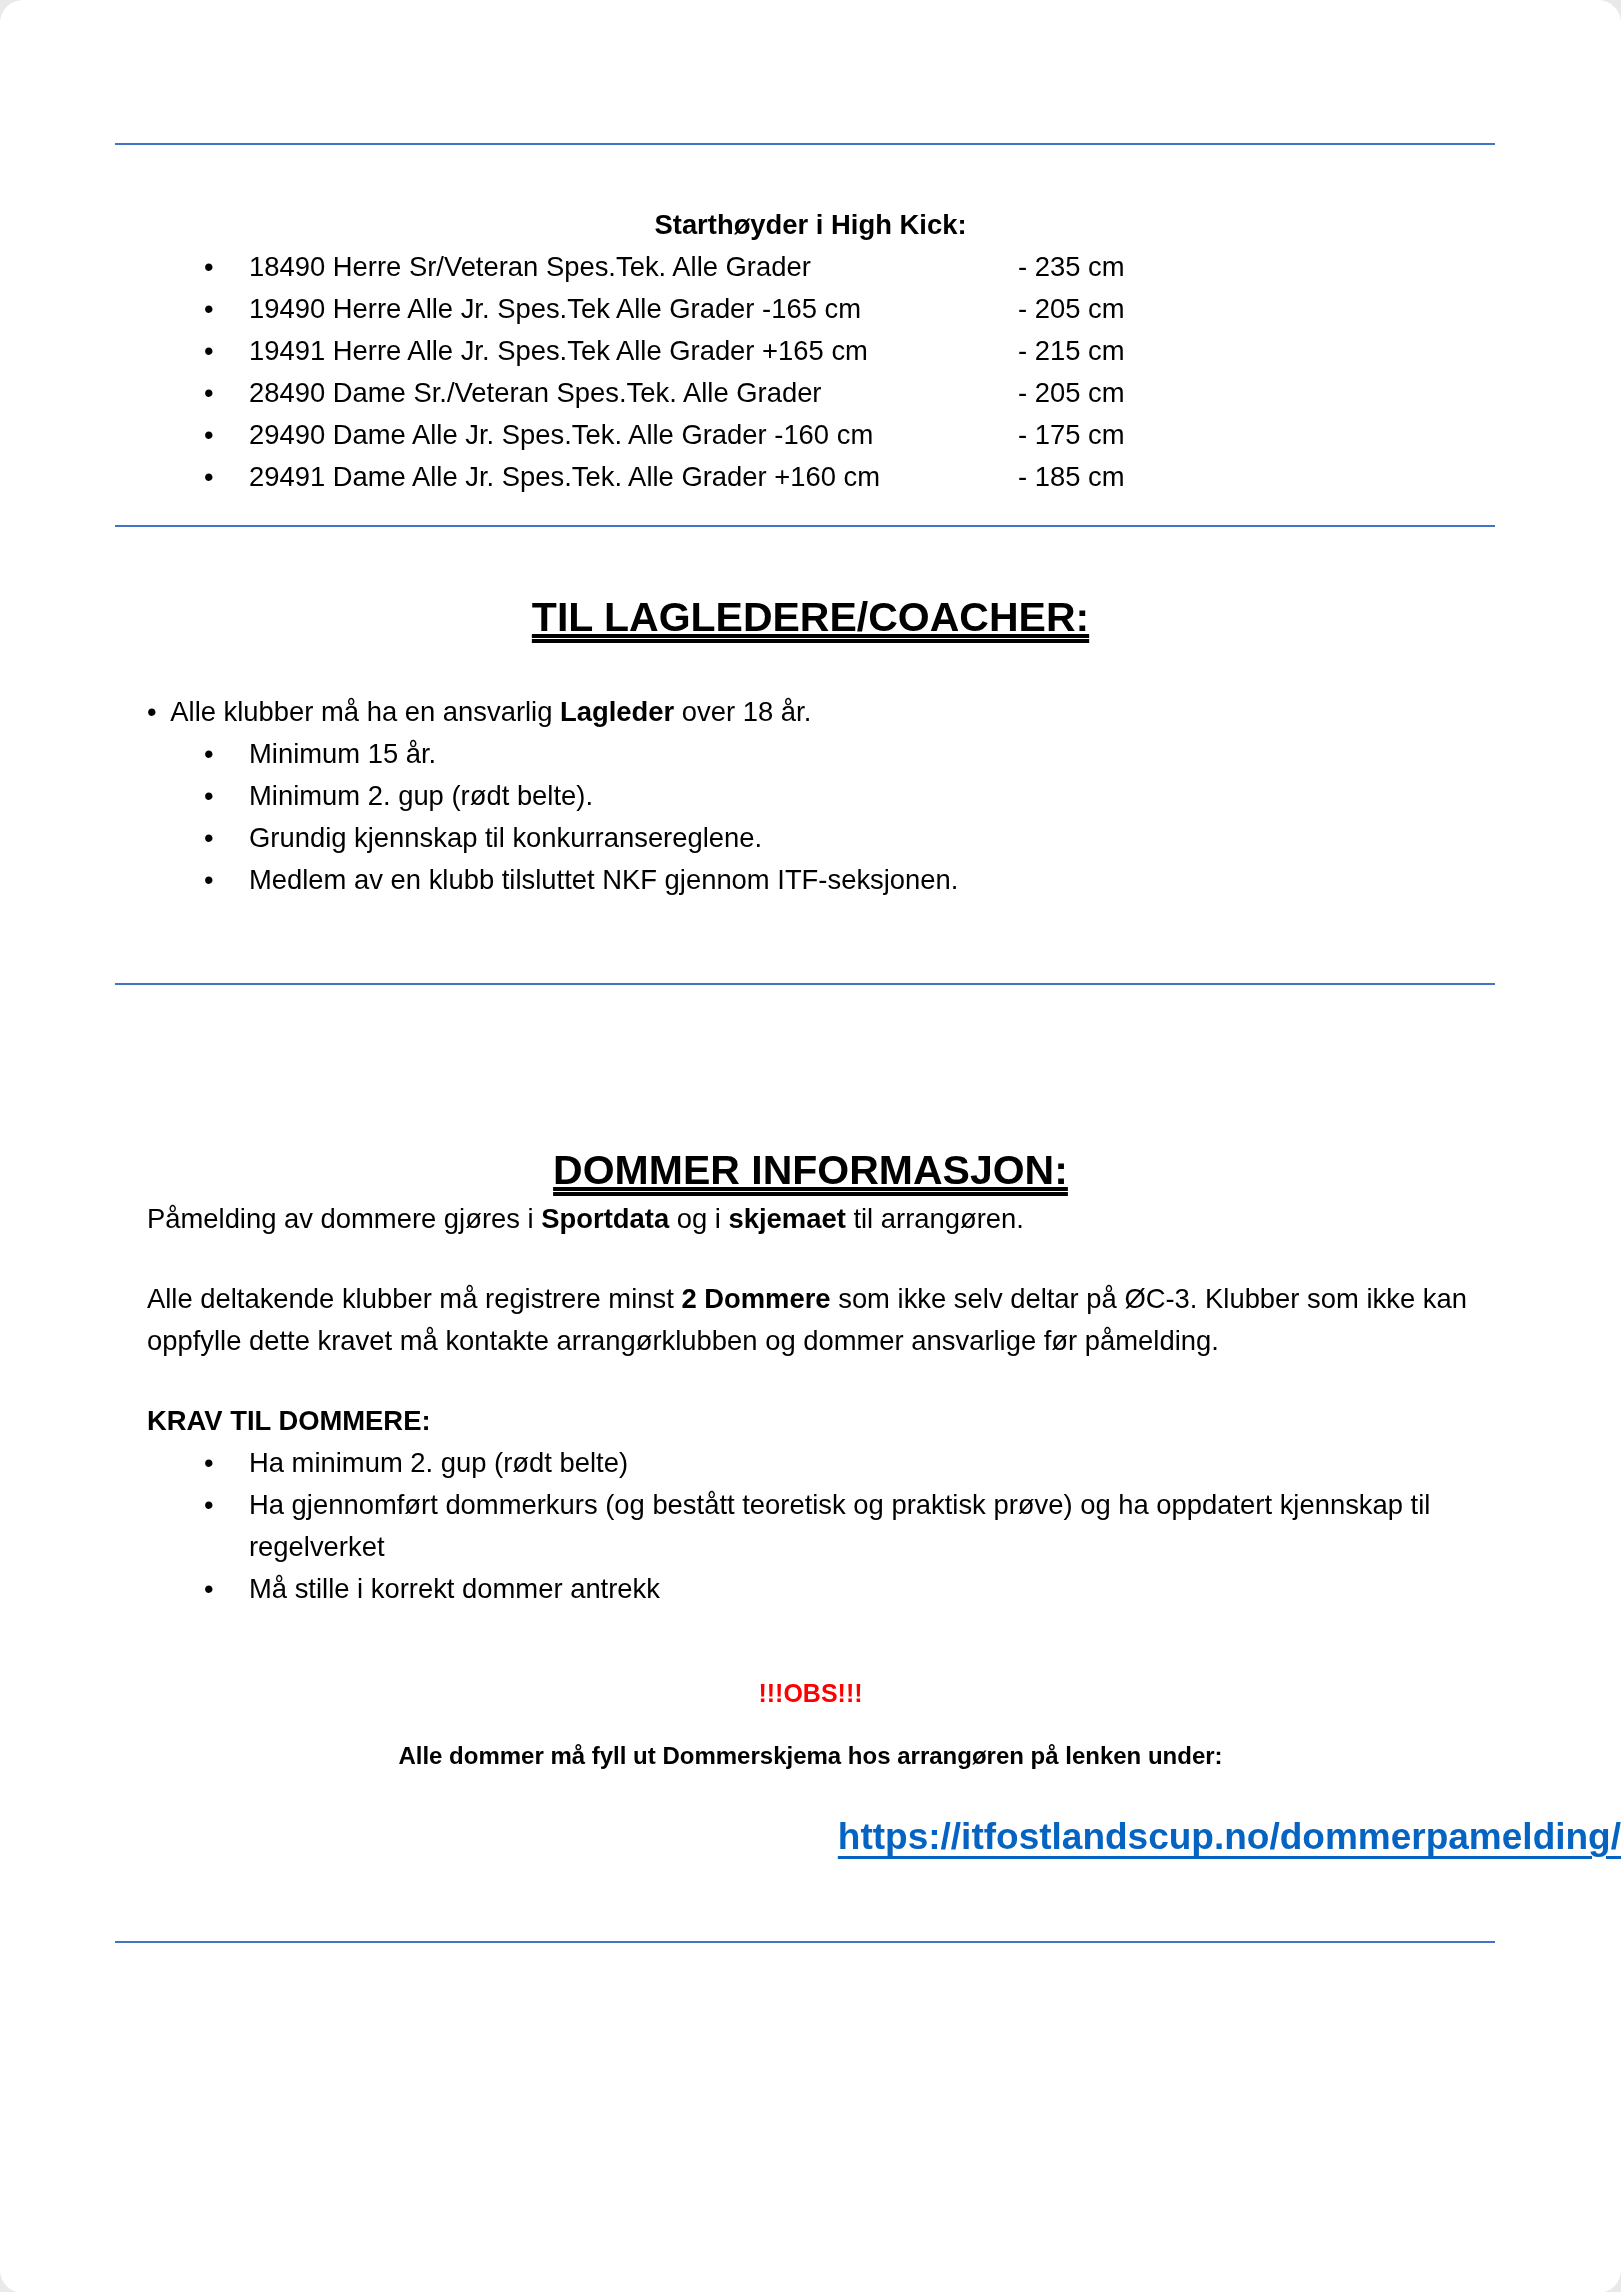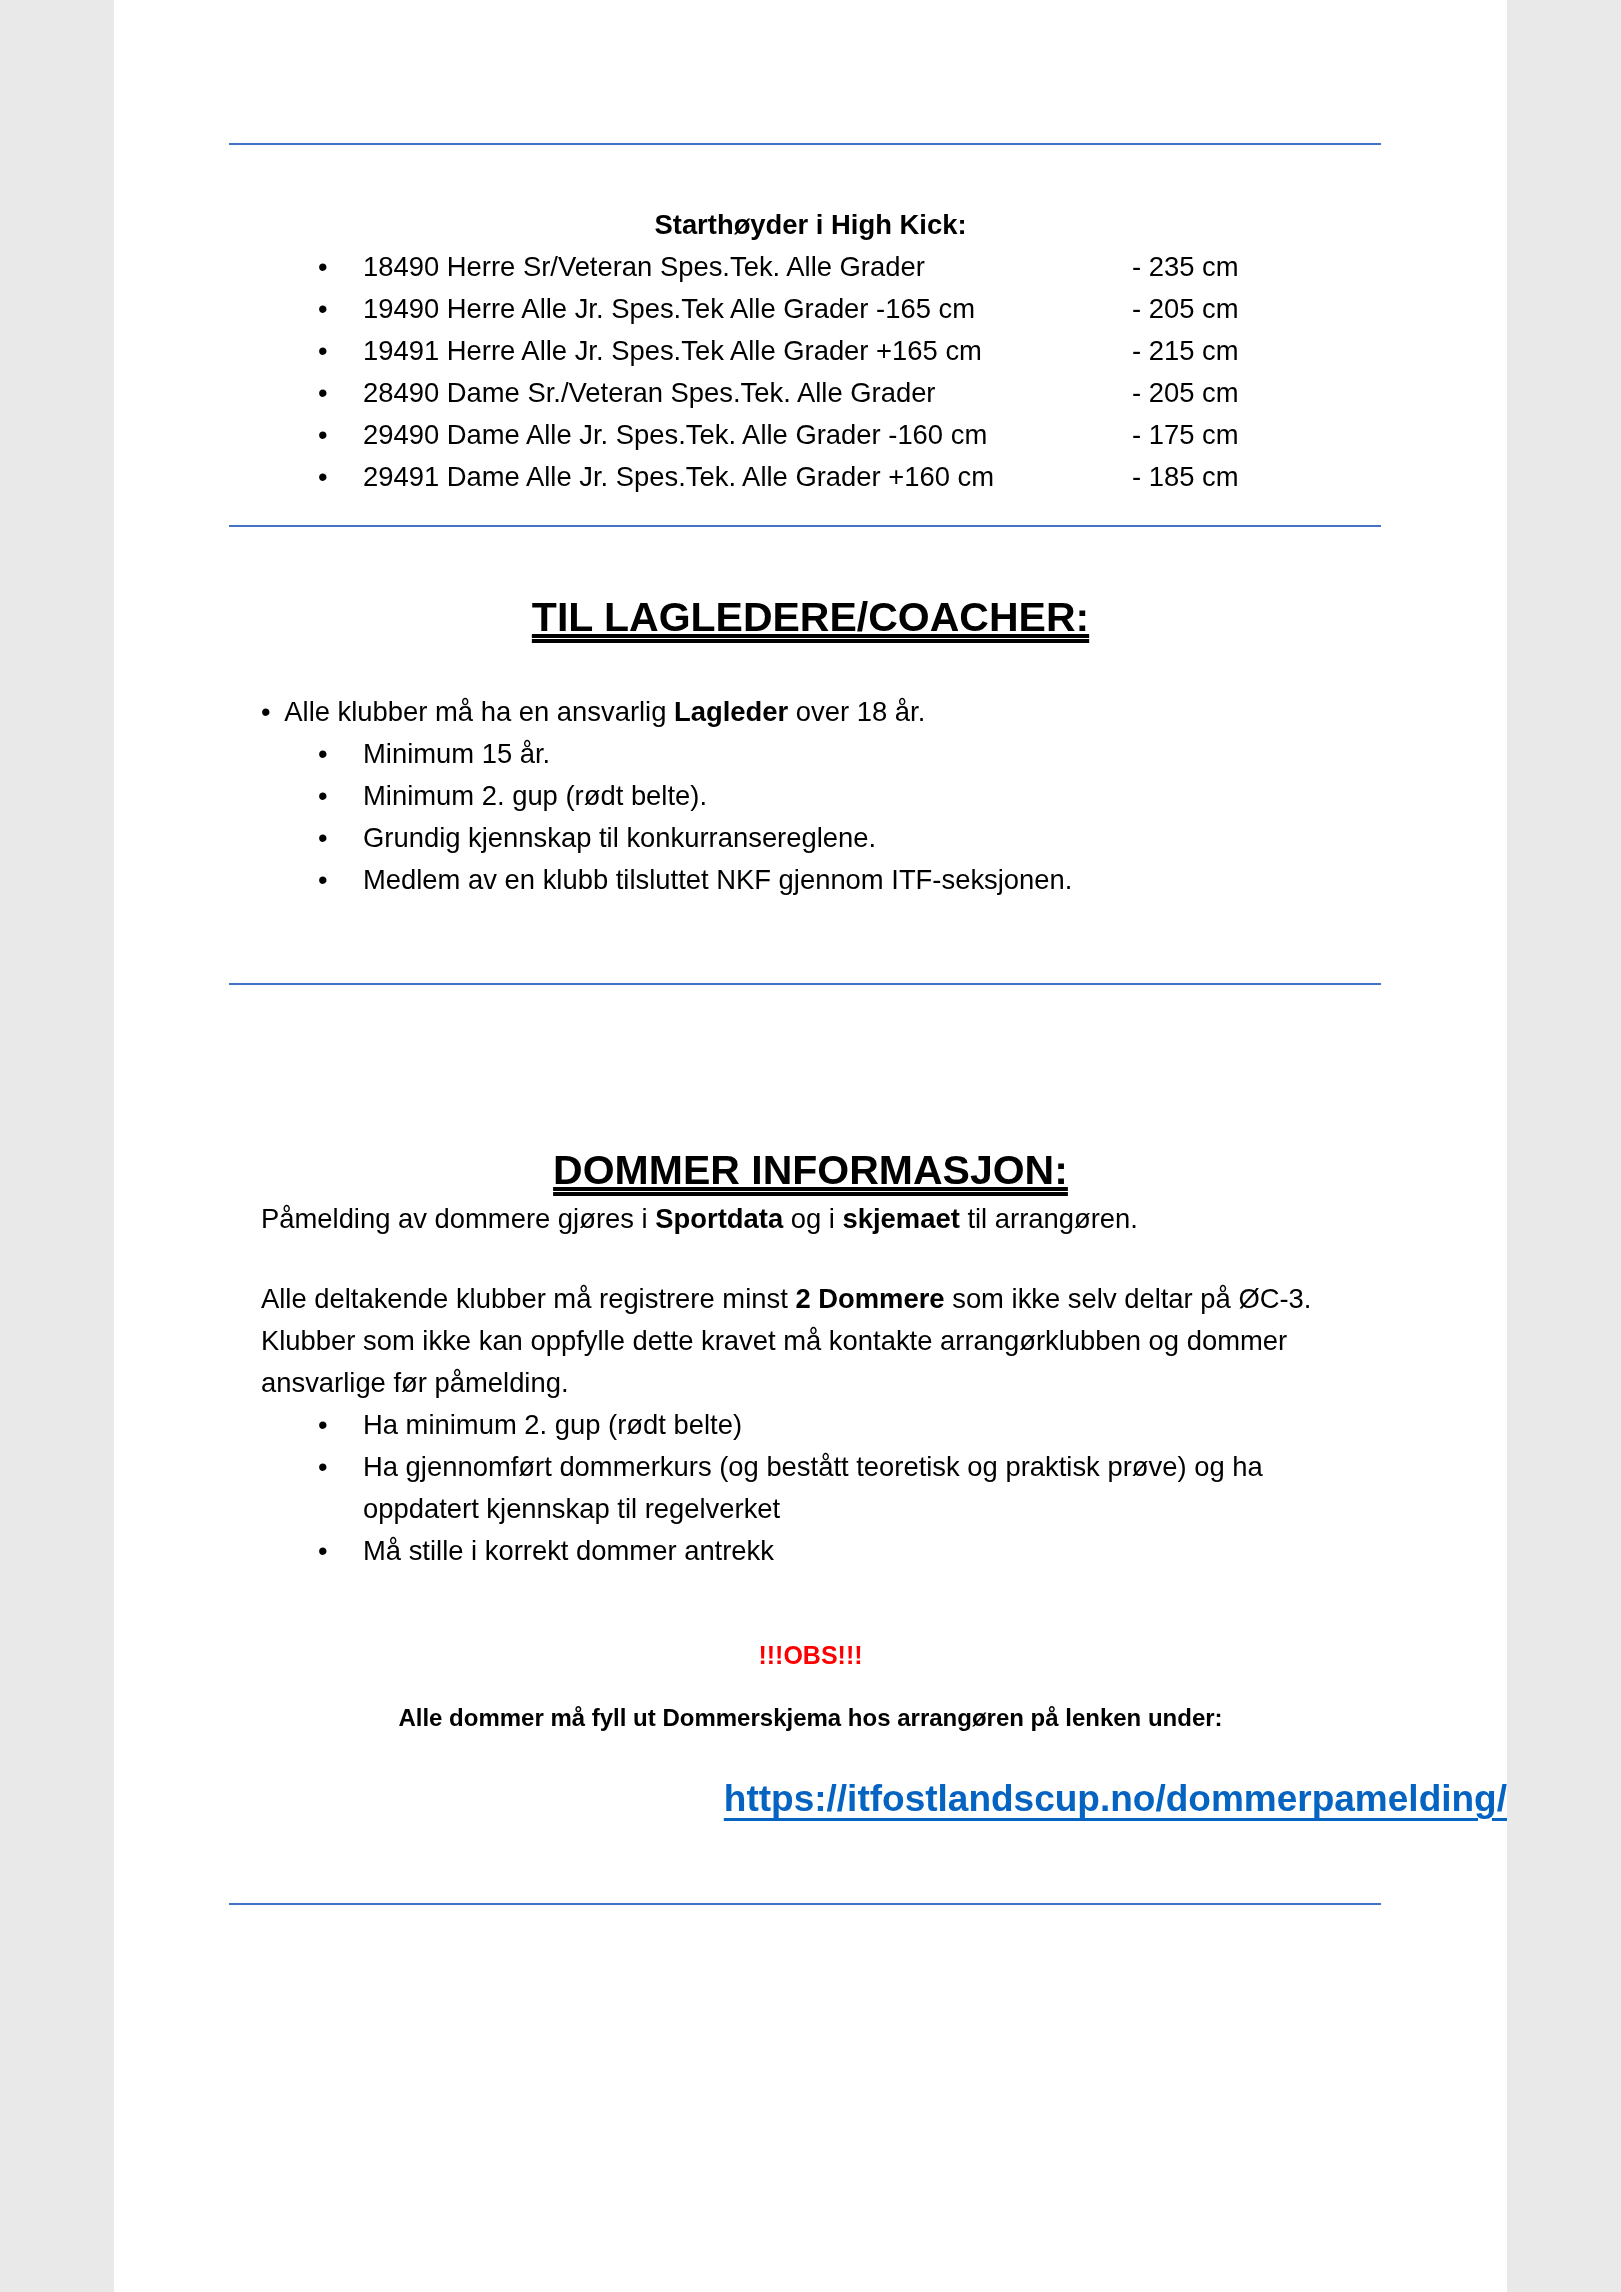--- a/index.html
+++ b/index.html
@@ -1,25 +1,26 @@
 <!DOCTYPE html>
 <html lang="no" style="--divider-color: #4472C4; --obs-color: #FF0000; --link-color: #0563C1;"><head>
 <meta charset="utf-8">
 <style>
   * { margin:0; padding:0; box-sizing:border-box; }
   html,body { background:#e9e9e9; }
   .page {
     position:relative;
-    width:1393px; height:2293px;
+    width:1621px; height:2293px;
     margin:0 auto;
     background:#ffffff;
     font-family:"Liberation Sans", sans-serif;
     font-size:27.4px; line-height:42px;
     color:#000000;
     overflow:hidden;
+    border-radius:23px;
   }
   .divider {
     border:0;
     border-top:2px solid var(--divider-color,#4472C4);
     margin:0 126px 0 115px;
     height:0;
   }
   .d1 { margin-top:143px; }
   .d2 { margin-top:26.5px; }
   .d3 { margin-top:82px; }
@@ -125,20 +126,21 @@
         </div>
       </div>
   </section>
 
   <hr class="divider d3">
 
   <section>
     <h1 class="heading dommer"><span class="hu">DOMMER INFORMASJON:</span></h1>
     <p class="para p1"><span>Påmelding av dommere gjøres i </span><b>Sportdata</b><span> og i </span><b>skjemaet</b><span> til arrangøren.</span></p>
     <p class="para p2"><span>Alle deltakende klubber må registrere minst </span><b>2 Dommere</b><span> som ikke selv deltar på ØC-3. Klubber som ikke kan oppfylle dette kravet må kontakte arrangørklubben og dommer ansvarlige før påmelding.</span></p>
+    <p class="krav-title dommere">KRAV TIL DOMMERE:</p>
     <div id="dommer-list">
         <div class="b-row">
           <span class="bullet">•</span>
           <span class="b-text">Ha minimum 2. gup (rødt belte)</span>
         </div>
         <div class="b-row">
           <span class="bullet">•</span>
           <span class="b-text">Ha gjennomført dommerkurs (og bestått teoretisk og praktisk prøve) og ha oppdatert kjennskap til regelverket</span>
         </div>
         <div class="b-row">

